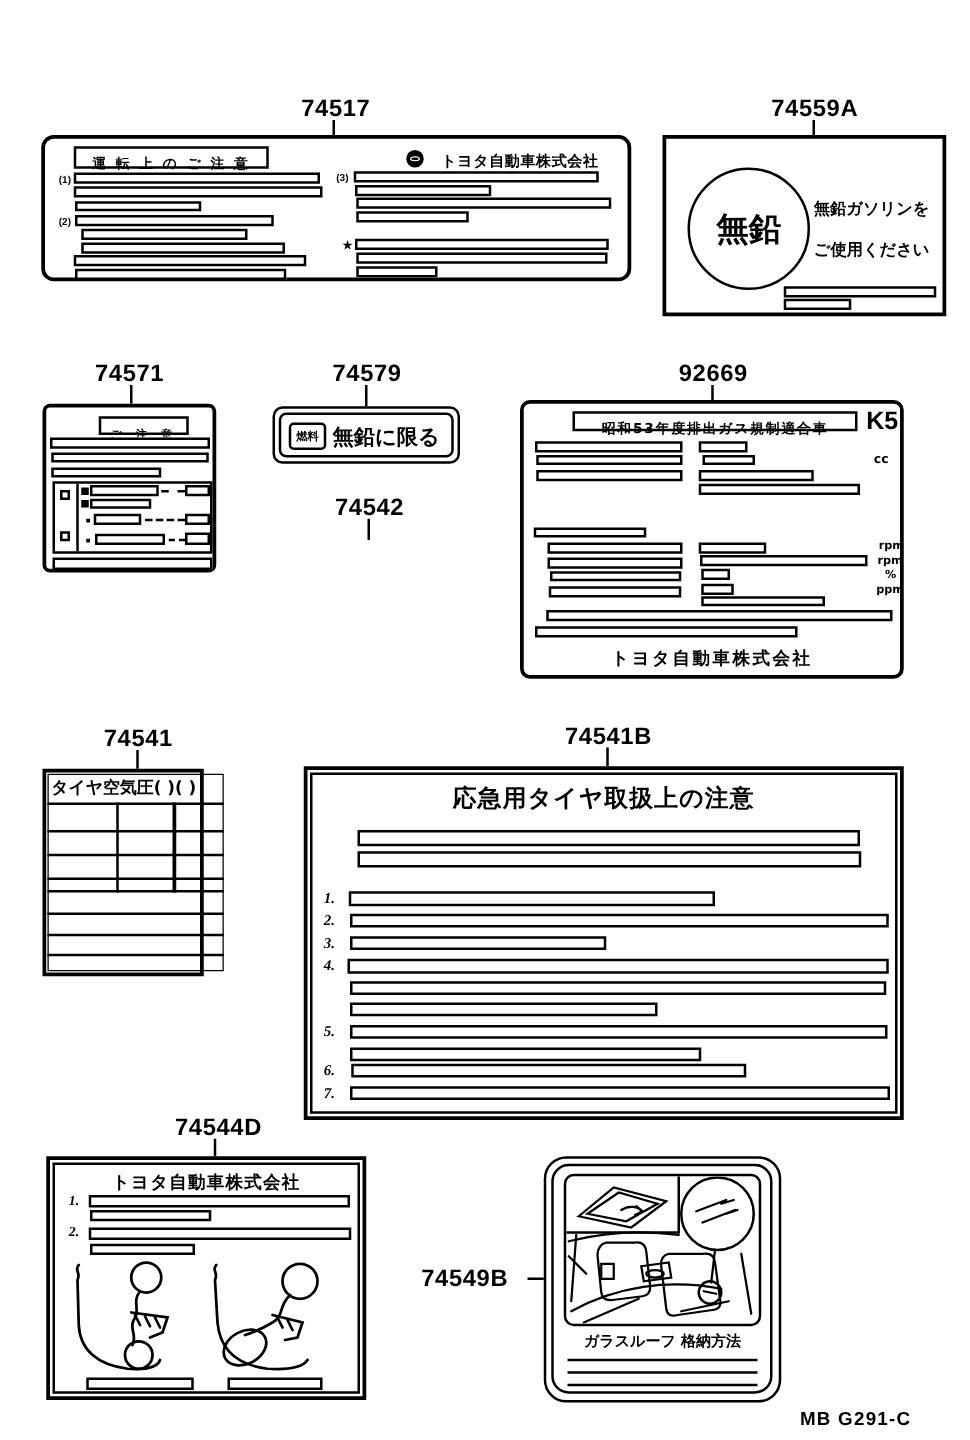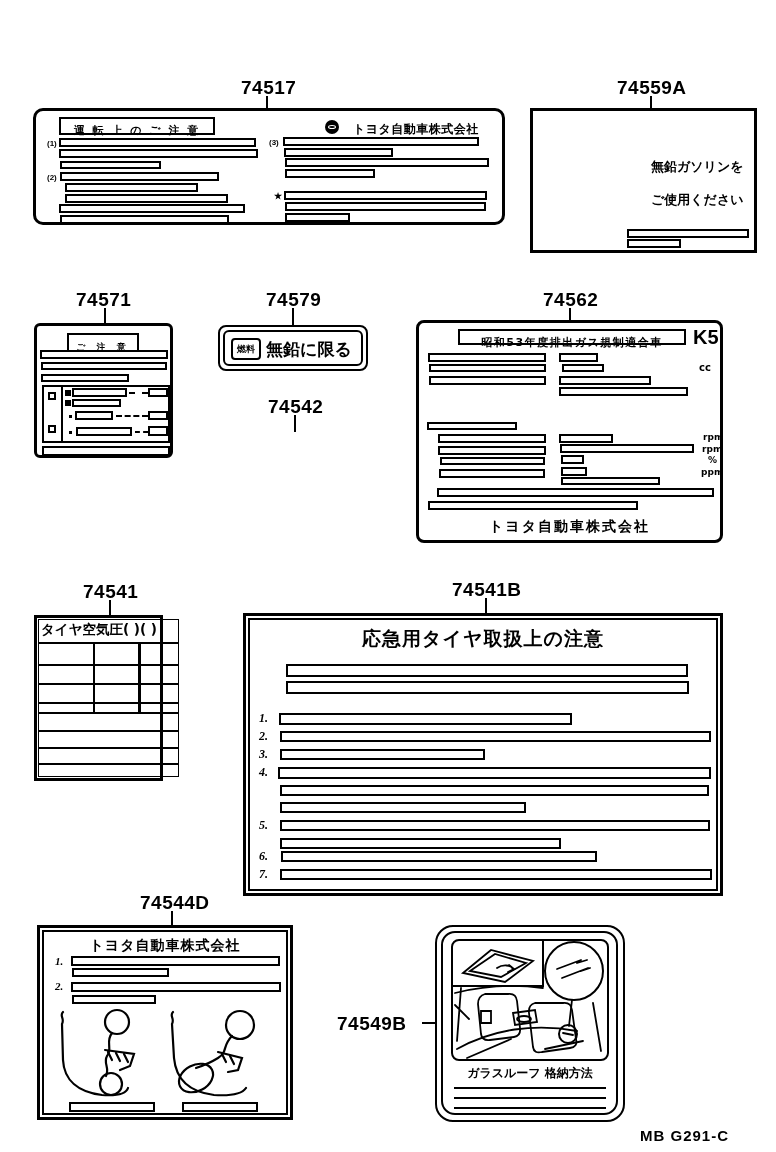--- a/index.html
+++ b/index.html
@@ -53,31 +53,34 @@
     <div class="bar" style="left:249px;top:58px;width:90px;height:9px"></div>
     <div class="bar" style="left:248px;top:80px;width:203px;height:9px"></div>
     <div class="bar" style="left:249px;top:91px;width:201px;height:9px"></div>
     <div class="bar" style="left:249px;top:102px;width:65px;height:9px"></div>
   </div>
 
   <div class="pn" style="left:617px;top:77px">74559A</div>
   <div class="ln" style="left:650px;top:96px;width:2px;height:13px"></div>
 
   <div class="a" style="left:530px;top:108px;width:227px;height:145px;border:3px solid #000">
+    <div class="a" style="left:17px;top:23px;width:98px;height:98px;border:2px solid #000;border-radius:50%;display:flex;align-items:center;justify-content:center">
+      <span class="jp" style="font-size:26px">無鉛</span>
+    </div>
     <div class="a jp" style="left:118px;top:47px;font-size:13px">無鉛ガソリンを</div>
     <div class="a jp" style="left:118px;top:80px;font-size:13px">ご使用ください</div>
     <div class="bar" style="left:94px;top:118px;width:122px;height:9px"></div>
     <div class="bar" style="left:94px;top:128px;width:54px;height:9px"></div>
   </div>
 
   <div class="pn" style="left:76px;top:289px">74571</div>
   <div class="ln" style="left:104px;top:308px;width:2px;height:15px"></div>
 
   <div class="a" style="left:34px;top:323px;width:139px;height:135px;border:3px solid #000;border-radius:6px">
-    <div class="a" style="left:30px;top:7px;width:72px;height:25px;border:2px solid #000;text-align:center">
+    <div class="a" style="left:42px;top:7px;width:72px;height:15px;border:2px solid #000;text-align:center">
       <span class="jp" style="font-size:9px;letter-spacing:4px">ご 注 意</span>
     </div>
     <div class="bar" style="left:3px;top:24px;width:128px;height:9px"></div>
     <div class="bar" style="left:4px;top:36px;width:126px;height:8px"></div>
     <div class="bar" style="left:4px;top:48px;width:88px;height:8px"></div>
 
     <div class="a" style="left:5px;top:59px;width:128px;height:58px;border:2px solid #000">
       <div class="ln" style="left:17px;top:0;width:2px;height:54px"></div>
       <div class="a" style="left:4px;top:5px;width:8px;height:8px;border:2px solid #000"></div>
       <div class="a" style="left:4px;top:38px;width:8px;height:8px;border:2px solid #000"></div>
@@ -112,21 +115,21 @@
         <span class="jp" style="font-size:9px">燃料</span>
       </div>
       <div class="a jp" style="left:41px;top:6px;font-size:17px">無鉛に限る</div>
     </div>
   </div>
 
   <div class="pn" style="left:268px;top:396px">74542</div>
   <div class="ln" style="left:294px;top:415px;width:2px;height:17px"></div>
 
 
-  <div class="pn" style="left:543px;top:289px">74562</div>
+  <div class="pn" style="left:543px;top:289px">92669</div>
   <div class="ln" style="left:569px;top:308px;width:2px;height:12px"></div>
 
   <div class="a" style="left:416px;top:320px;width:307px;height:223px;border:3px solid #000;border-radius:8px">
     <div class="a" style="left:39px;top:6px;width:228px;height:16px;border:2px solid #000;text-align:center">
       <span class="jp" style="font-size:11px;letter-spacing:1.5px">昭和53年度排出ガス規制適合車</span>
     </div>
     <div class="a" style="left:274px;top:3px;font:bold 20px 'Liberation Sans',sans-serif">K5</div>
 
     <div class="bar" style="left:9px;top:30px;width:118px;height:9px"></div>
     <div class="bar" style="left:10px;top:41px;width:117px;height:8px"></div>

